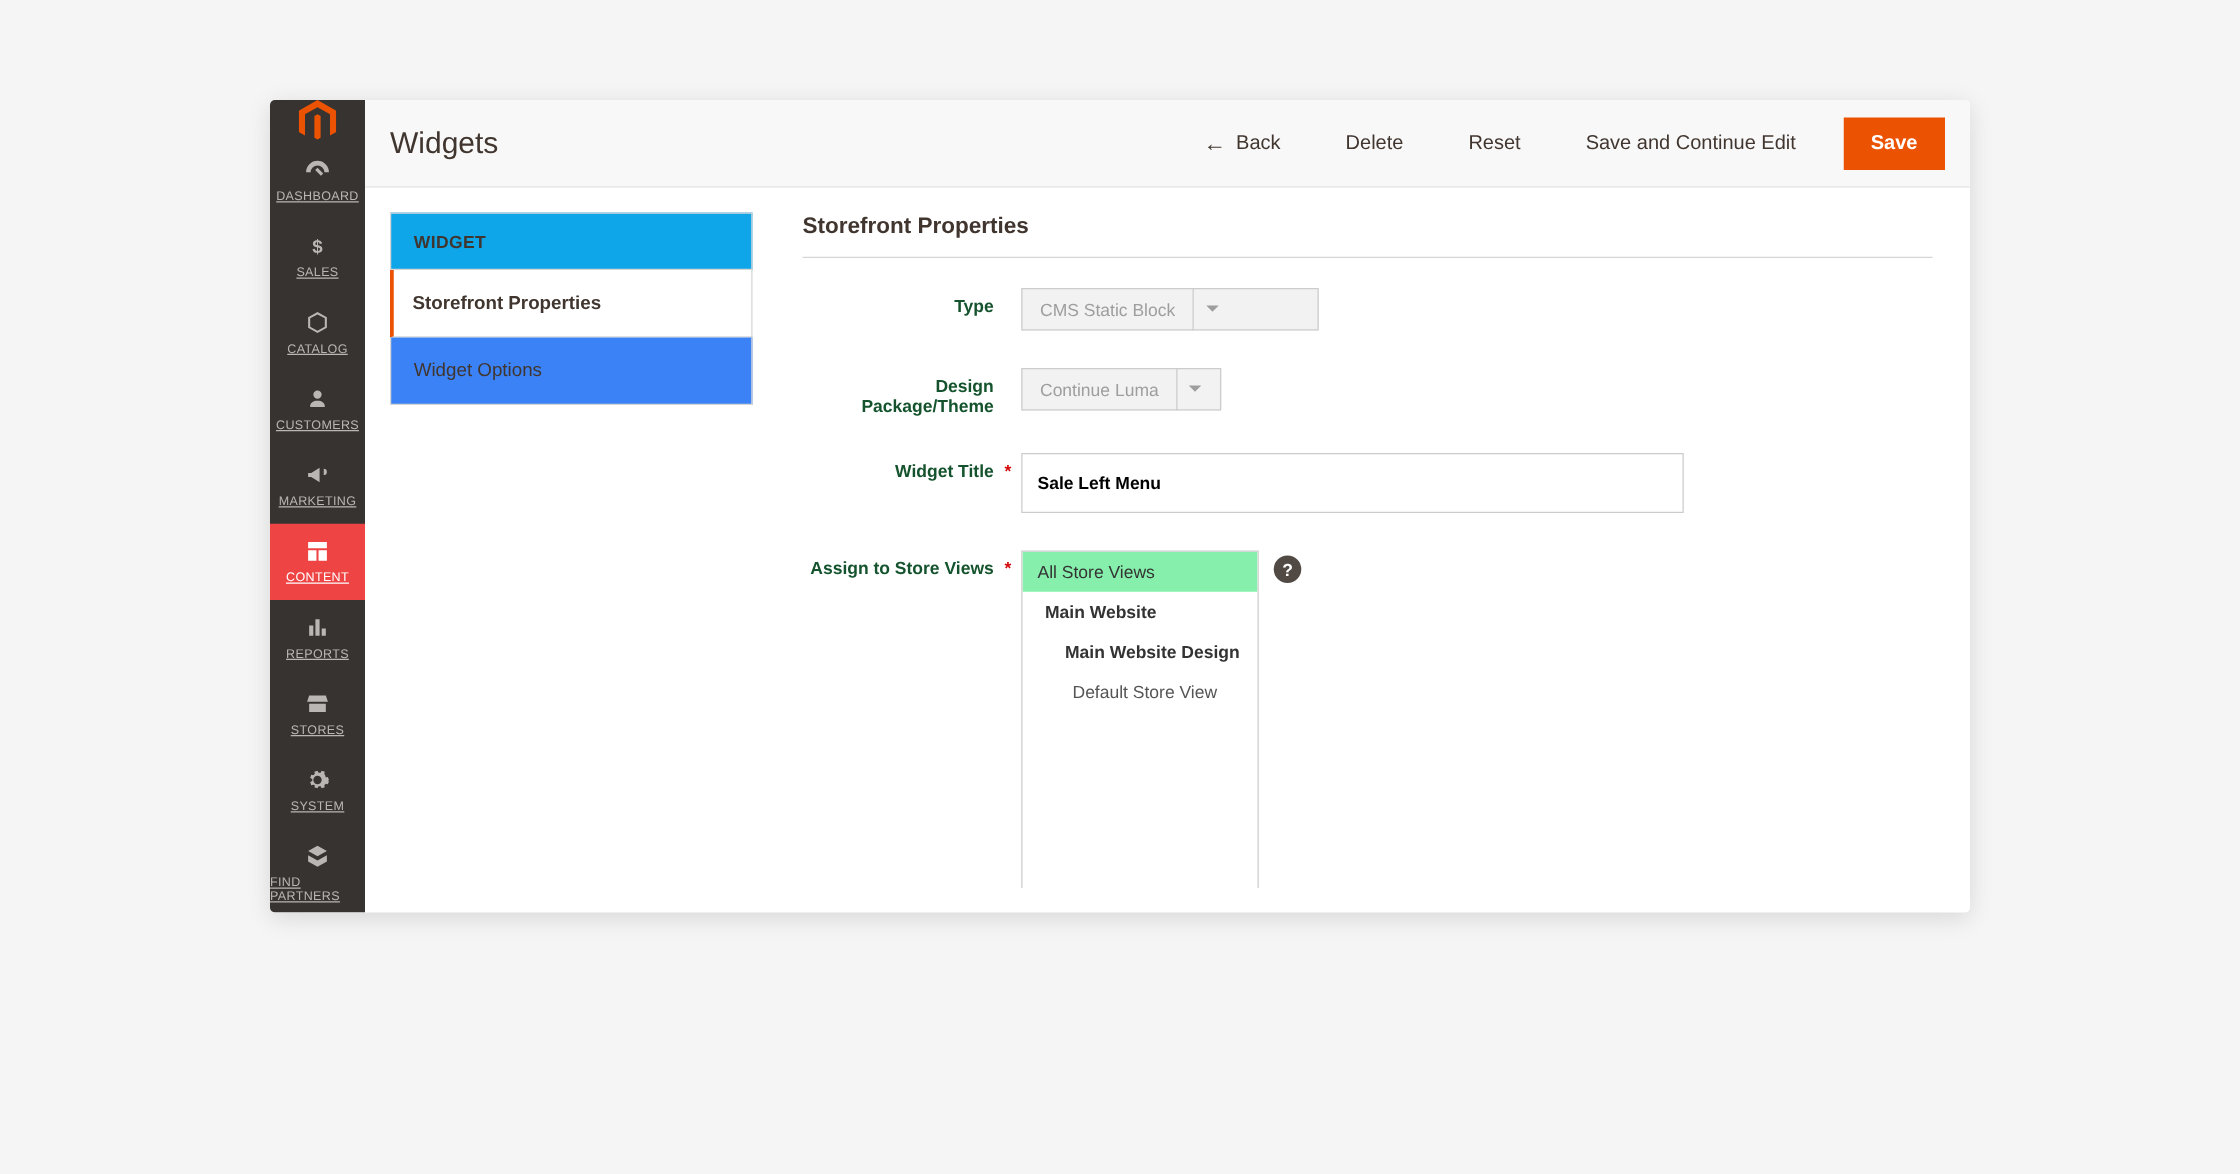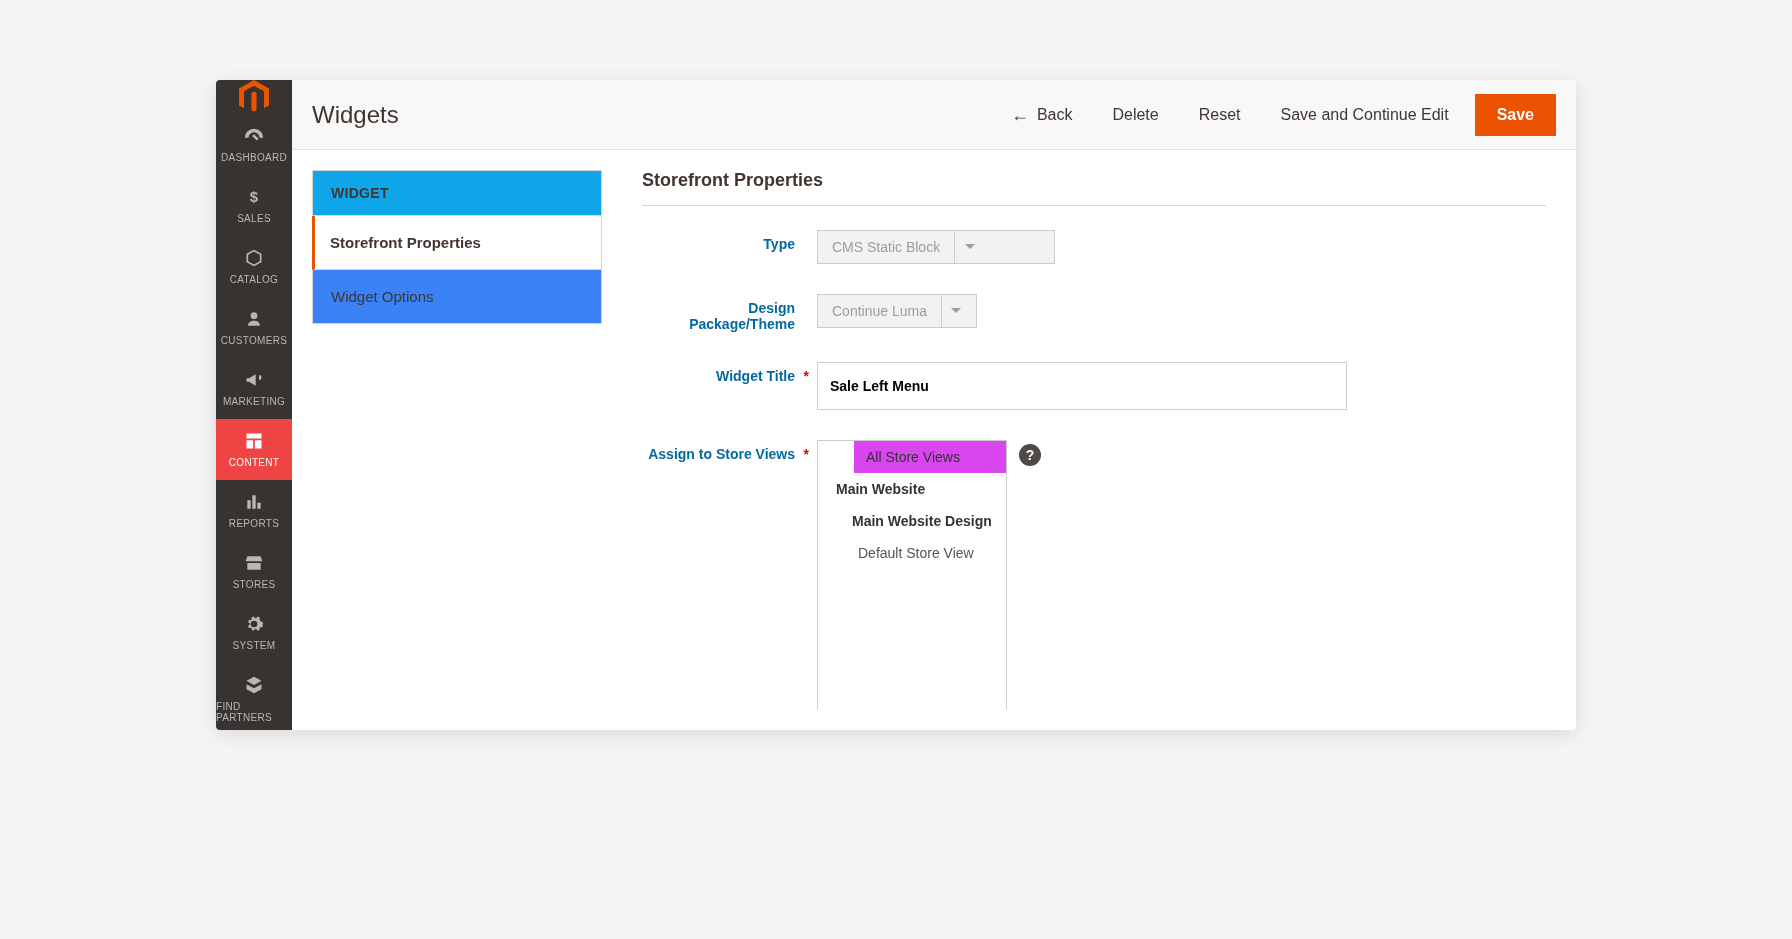--- a/index.html
+++ b/index.html
@@ -4,51 +4,51 @@
 <style>
   * { box-sizing: border-box; margin: 0; padding: 0; }
   html, body { width: 1792px; height: 939px; background: #f5f5f5; font-family: -apple-system, BlinkMacSystemFont, "Segoe UI", Helvetica, Arial, sans-serif; color: #333; }
   .stage { width: 1792px; height: 939px; position: relative; display: flex; align-items: flex-start; justify-content: center; padding-top: 80px; }
   .window { width: 1360px; height: 650px; background: #fff; border-radius: 4px; box-shadow: 0 4px 20px rgba(0,0,0,0.12); overflow: hidden; display: flex; }
   
   .iconbar { width: 76px; background: #373330; display: flex; flex-direction: column; align-items: center; color: #b9b6b4; font-size: 10px; letter-spacing: 0.3px; }
   .logo { width: 76px; height: 65px; display: flex; align-items: center; justify-content: center; color: #eb5202; }
   .navitem { width: 76px; padding: 10px 0 12px; display: flex; flex-direction: column; align-items: center; gap: 4px; cursor: pointer; }
   .navitem.active { background: #ef4444; color: #fff; }
-  .navitem .lbl { font-size: 10px; text-transform: uppercase; }
+  .navitem .lbl { font-size: 10px; text-transform: uppercase; text-decoration: underline; }
   .navicon { width: 24px; height: 24px; display:flex; align-items:center; justify-content:center; }
   
   .maincol { flex: 1; display: flex; flex-direction: column; min-width: 0; }
-  .topbar { height: 70px; border-bottom: 1px solid #e5e5e5; background:#f8f8f8; display: flex; align-items: center; padding: 0 20px; gap: 12px; }
+  .topbar { height: 70px; border-bottom: 1px solid #e5e5e5; background:#f8f8f8; display: flex; align-items: center; padding: 0 20px; gap: 24px; }
   .page-title { font-size: 24px; color: #41362f; font-weight: 400; }
   .spacer { flex: 1; }
   .toolbtn { background: transparent; border: none; font-size: 16px; color: #41362f; cursor: pointer; padding: 10px 14px; display:flex; align-items:center; gap:8px; }
   .toolbtn.primary { background: #eb5202; color: #fff; font-weight: 600; padding: 12px 22px; }
   .arrow-left { font-size: 18px; line-height: 1; }
   .body { flex: 1; display: flex; padding: 20px; gap: 30px; overflow: hidden; }
   
   .tabs { width: 290px; }
   .tabs-head { background: #0ea5e9; border: 1px solid #d6d6d6; padding: 14px 18px; font-weight: 700; font-size: 14px; color: #41362f; letter-spacing: 0.3px; }
   .tab { border: 1px solid #d6d6d6; border-top: none; padding: 18px 18px; font-size: 15px; color: #41362f; cursor: pointer; background:#3b82f6; }
   .tab.active { background: #fff; border-left: 3px solid #eb5202; padding-left: 15px; font-weight: 600; }
   
   .formarea { flex: 1; padding: 0 10px; overflow: auto; }
   .section-title { font-size: 18px; color: #41362f; font-weight: 600; padding-bottom: 14px; border-bottom: 1px solid #d6d6d6; margin-bottom: 24px; }
   .row { display: flex; align-items: flex-start; margin-bottom: 30px; }
-  .row .label { width: 175px; text-align: right; padding-right: 22px; font-size: 14px; color: #0369a1; font-weight: 600; padding-top: 6px; position: relative; }
+  .row .label { width: 175px; text-align: right; padding-right: 22px; font-size: 14px; color: #14532d; font-weight: 600; padding-top: 6px; position: relative; }
   .req::after { content: '*'; color: #d40707; position: absolute; right: 8px; top: 6px; }
   .control { flex: 1; display:flex; align-items:flex-start; gap:12px; }
   .select-ro { display: inline-flex; align-items: center; border: 1px solid #cccccc; background: #f2f2f2; color: #9e9e9e; height: 34px; }
   .select-ro .val { padding: 0 14px; font-size: 14px; }
   .select-ro .caret { width: 30px; height: 34px; border-left: 1px solid #cccccc; display:flex; align-items:center; justify-content:center; }
   .caret svg { width: 10px; height: 10px; fill: #9e9e9e; }
   .textinput { width: 530px; height: 48px; border: 1px solid #cccccc; padding: 0 12px; font-size: 14px; font-weight: bold; }
   .multiselect { width: 190px; height: 290px; border: 1px solid #cccccc; overflow: auto; resize: both; font-size: 14px; position: relative; }
   .ms-item { padding: 8px 12px; cursor: pointer; white-space: nowrap; }
-  .ms-item.selected { background: #d946ef; margin-left: 36px; }
+  .ms-item.selected { background: #86efac; }
   .ms-item.l1 { font-weight: 700; padding-left: 18px; }
   .ms-item.l2 { font-weight: 700; padding-left: 34px; }
   .ms-item.l3 { padding-left: 40px; color: #555; }
   .help { width: 22px; height: 22px; border-radius: 50%; background: #514943; color: #fff; font-weight: 700; display:flex; align-items:center; justify-content:center; font-size: 14px; cursor: pointer; margin-top:4px; }
 </style>
 </head>
 <body>
 
 <div class="stage">
   <div class="window">

